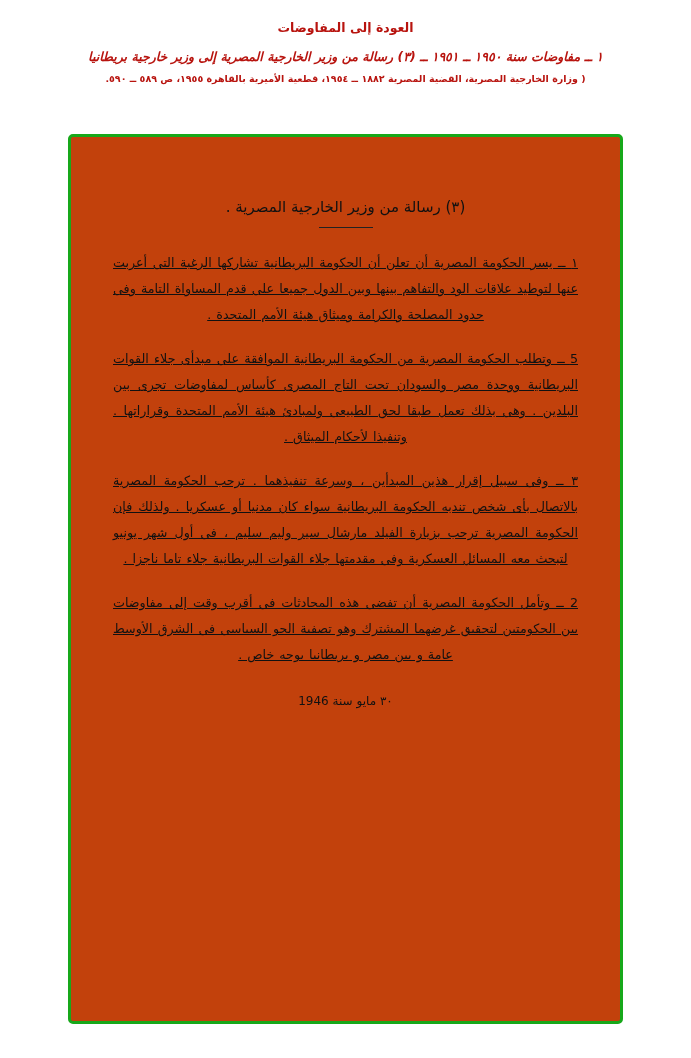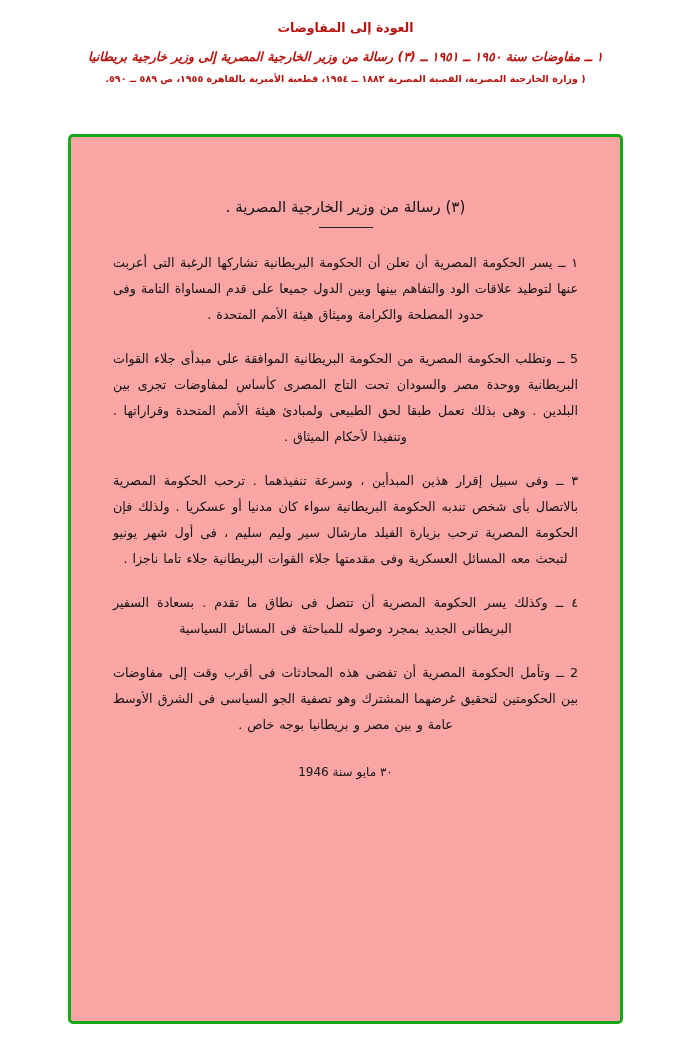--- a/index.html
+++ b/index.html
@@ -59,21 +59,21 @@
 
   
   .frame {
     position: absolute;
     top: 134px;
     right: 68px;
     left: 68px;
     height: 890px;
     border: 3px solid #17a81a;
     border-radius: 5px;
-    background: #fca5a5;
+    background: #c2410c;
     box-sizing: border-box;
     padding: 42px 34px 20px 34px;
     overflow: hidden;
   }
 
   .doc-title {
     text-align: center;
     font-size: 15px;
     direction: rtl;
     margin: 16px 0 0 0;
@@ -95,20 +95,21 @@
 
   .para {
     direction: rtl;
     text-align: justify;
     text-align-last: center;
     font-size: 12.7px;
     line-height: 2.05;
     margin: 0 0 18px 0;
     padding: 0 8px;
     word-spacing: 1px;
+    text-decoration: underline;
   }
 
   .date-line {
     direction: rtl;
     text-align: center;
     font-size: 12px;
     margin-top: 26px;
     letter-spacing: 1px;
   }
 </style>
@@ -124,20 +125,19 @@
   </div>
 
   <div class="frame">
 
     <div class="doc-title">(٣) رسالة من وزير الخارجية المصرية .</div>
     <div class="rule"></div>
 
     <p class="para">١ ــ يسر الحكومة المصرية أن تعلن أن الحكومة البريطانية تشاركها الرغبة التى أعربت عنها لتوطيد علاقات الود والتفاهم بينها وبين الدول جميعا على قدم المساواة التامة وفى حدود المصلحة والكرامة وميثاق هيئة الأمم المتحدة .</p>
     <p class="para">5 ــ وتطلب الحكومة المصرية من الحكومة البريطانية الموافقة على مبدأى جلاء القوات البريطانية ووحدة مصر والسودان تحت التاج المصرى كأساس لمفاوضات تجرى بين البلدين . وهى بذلك تعمل طبقا لحق الطبيعى ولمبادئ هيئة الأمم المتحدة وقراراتها . وتنفيذا لأحكام الميثاق .</p>
     <p class="para">٣ ــ وفى سبيل إقرار هذين المبدأين ، وسرعة تنفيذهما . ترحب الحكومة المصرية بالاتصال بأى شخص تندبه الحكومة البريطانية سواء كان مدنيا أو عسكريا . ولذلك فإن الحكومة المصرية ترحب بزيارة الفيلد مارشال سير وليم سليم ، فى أول شهر يونيو لتبحث معه المسائل العسكرية وفى مقدمتها جلاء القوات البريطانية جلاء تاما ناجزا .</p>
-    <p class="para">٤ ــ وكذلك يسر الحكومة المصرية أن تتصل فى نطاق ما تقدم . بسعادة السفير البريطانى الجديد بمجرد وصوله للمباحثة فى المسائل السياسية</p>
     <p class="para">2 ــ وتأمل الحكومة المصرية أن تفضى هذه المحادثات فى أقرب وقت إلى مفاوضات بين الحكومتين لتحقيق غرضهما المشترك وهو تصفية الجو السياسى فى الشرق الأوسط عامة و بين مصر و بريطانيا بوجه خاص .</p>
 
     <div class="date-line">٣٠ مايو سنة 1946</div>
 
   </div>
 
 </div>
 
 </body></html>

